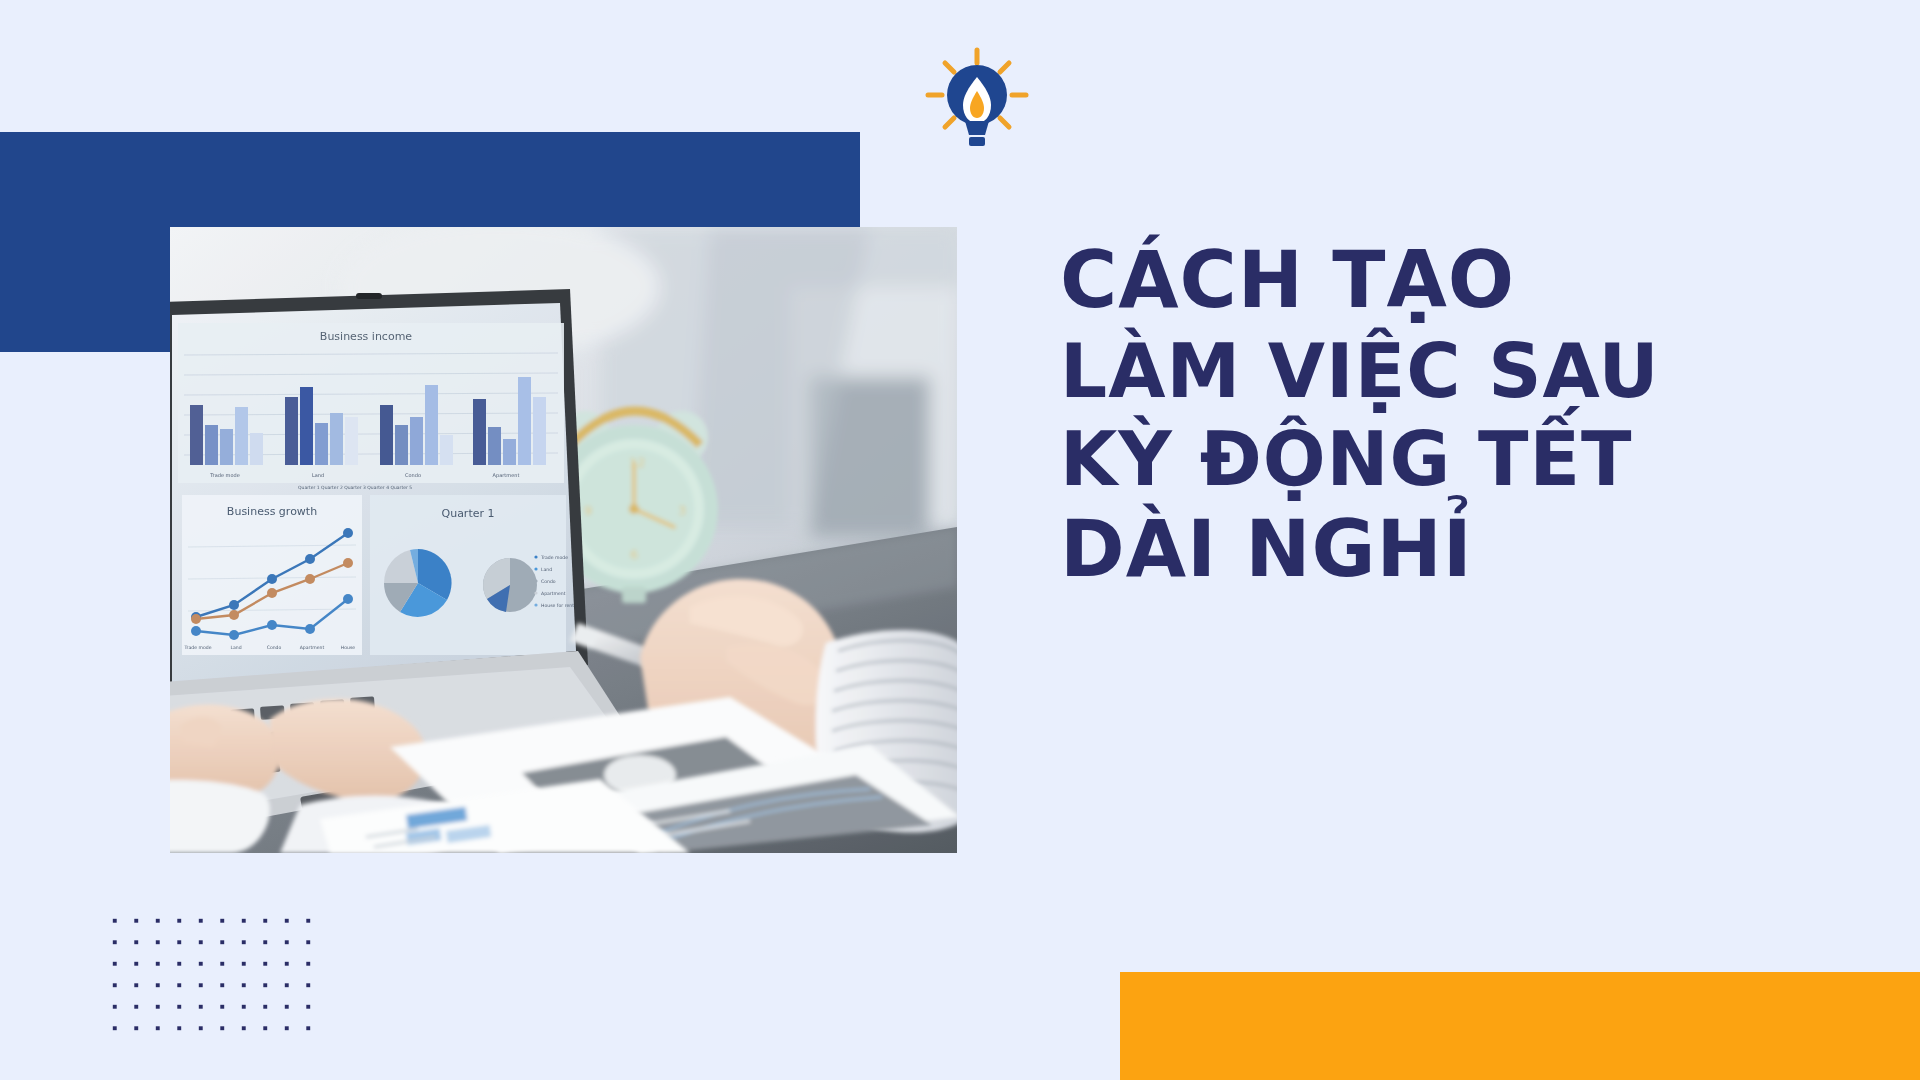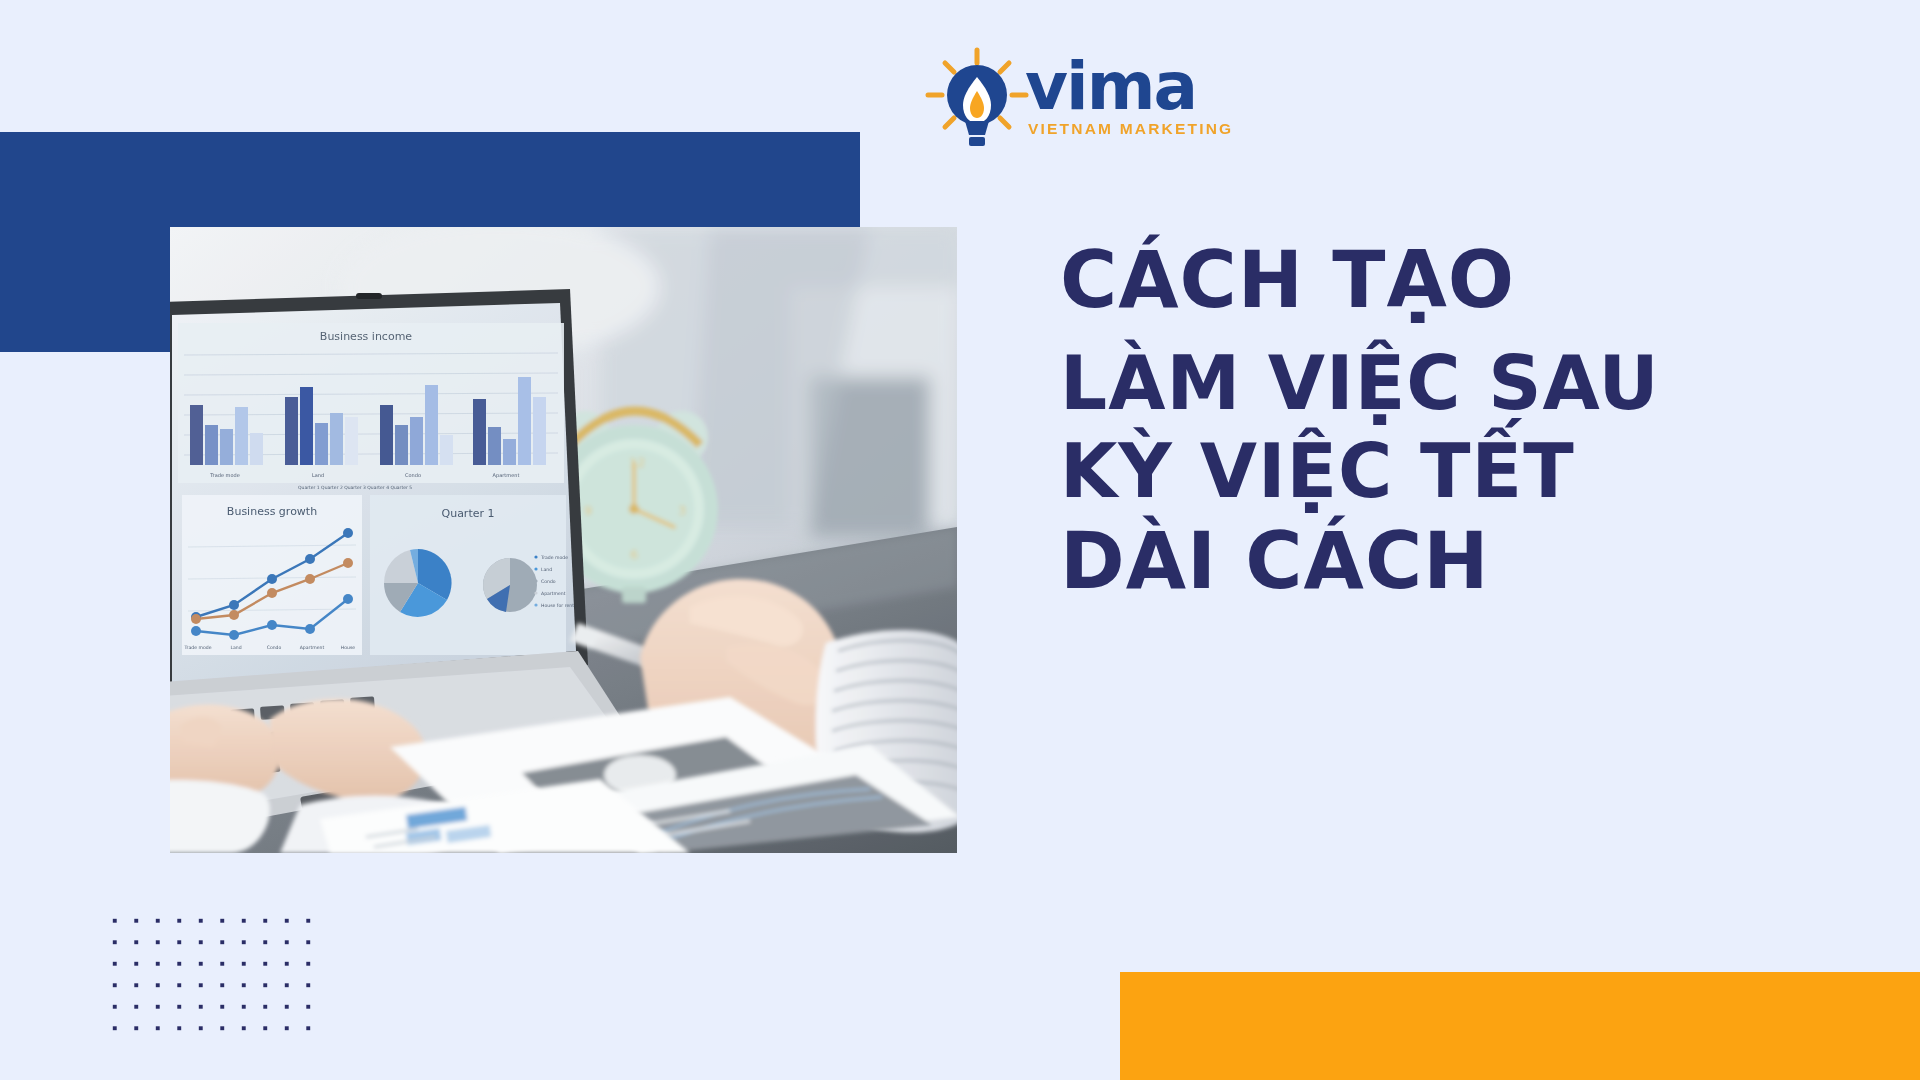--- a/index.html
+++ b/index.html
@@ -69,21 +69,21 @@
     font-family:"DejaVu Sans", sans-serif;
     font-weight:bold;
     font-size:76px;
     line-height:1.19;
     letter-spacing:1px;
     white-space:nowrap;
     transform:scaleX(1.0);
   }
   .headline .l1{ font-size:78px; }
   .headline .l2{ font-size:78px; }
-  .headline .l3{ font-size:74px;margin-top:12px; }
+  .headline .l3{ font-size:74px; }
   .headline .l4{ font-size:74px; }
   .headline .l5{ font-size:78px; }
 </style>
 </head>
 <body>
 
 <div class="blue-block"></div>
 <div class="orange-block"></div>
 <div class="dot-grid"></div>
 
@@ -401,24 +401,20 @@
       <line x1="101" y1="48" x2="87" y2="48"></line>
       <line x1="20" y1="80" x2="29" y2="71"></line>
       <line x1="84" y1="80" x2="75" y2="71"></line>
     </g>
     <circle cx="52" cy="48" r="30" fill="#1f4690"></circle>
     <path d="M52 30 C61 41 66 50 66 58 C66 69 60 76 52 76 C44 76 38 69 38 58 C38 50 43 41 52 30 Z" fill="#ffffff"></path>
     <path d="M52 44 C57 52 59 57 59 61 C59 67 56 71 52 71 C48 71 45 67 45 61 C45 57 47 52 52 44 Z" fill="#f8a622"></path>
     <path d="M40 74 L64 74 L60 88 L44 88 Z" fill="#1f4690"></path>
     <rect x="44" y="90" width="16" height="9" rx="2" fill="#1f4690"></rect>
   </svg>
-  <div class="logo-text">
-    <div class="logo-word">vima</div>
-    <div class="logo-sub">VIETNAM MARKETING</div>
-  </div>
 </div>
 
 <div class="headline">
   <div class="line l1">CÁCH TẠO</div>
   <div class="line l3">LÀM VIỆC SAU</div>
-  <div class="line l4">KỲ VIỆC TẾT</div>
-  <div class="line l5">DÀI CÁCH</div>
+  <div class="line l4">KỲ ĐỘNG TẾT</div>
+  <div class="line l5">DÀI NGHỈ</div>
 </div>
 
 </body></html>

